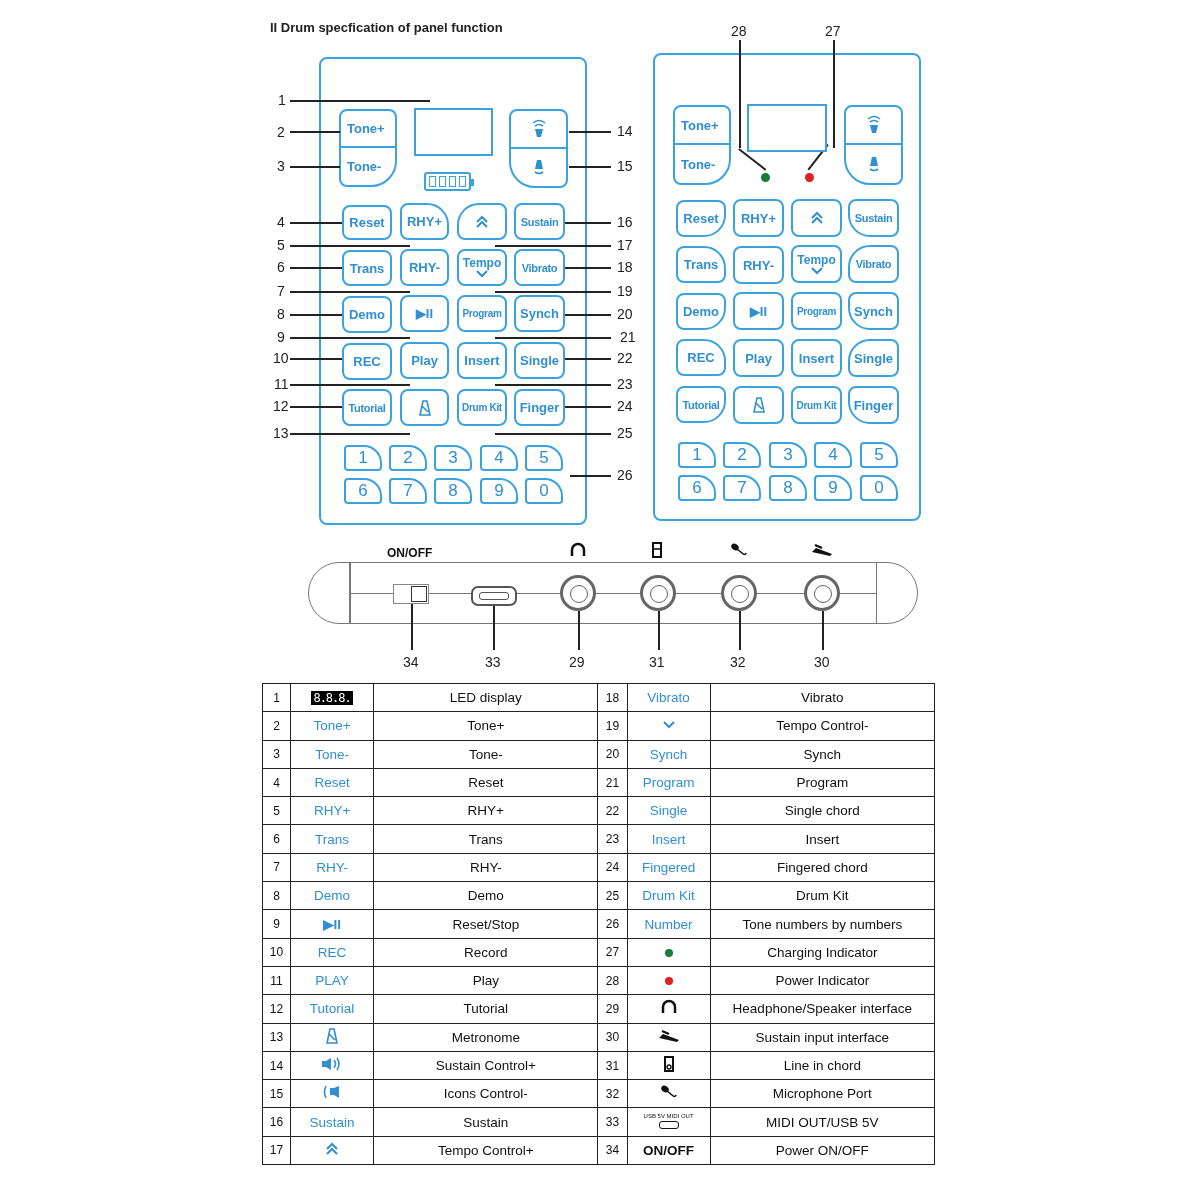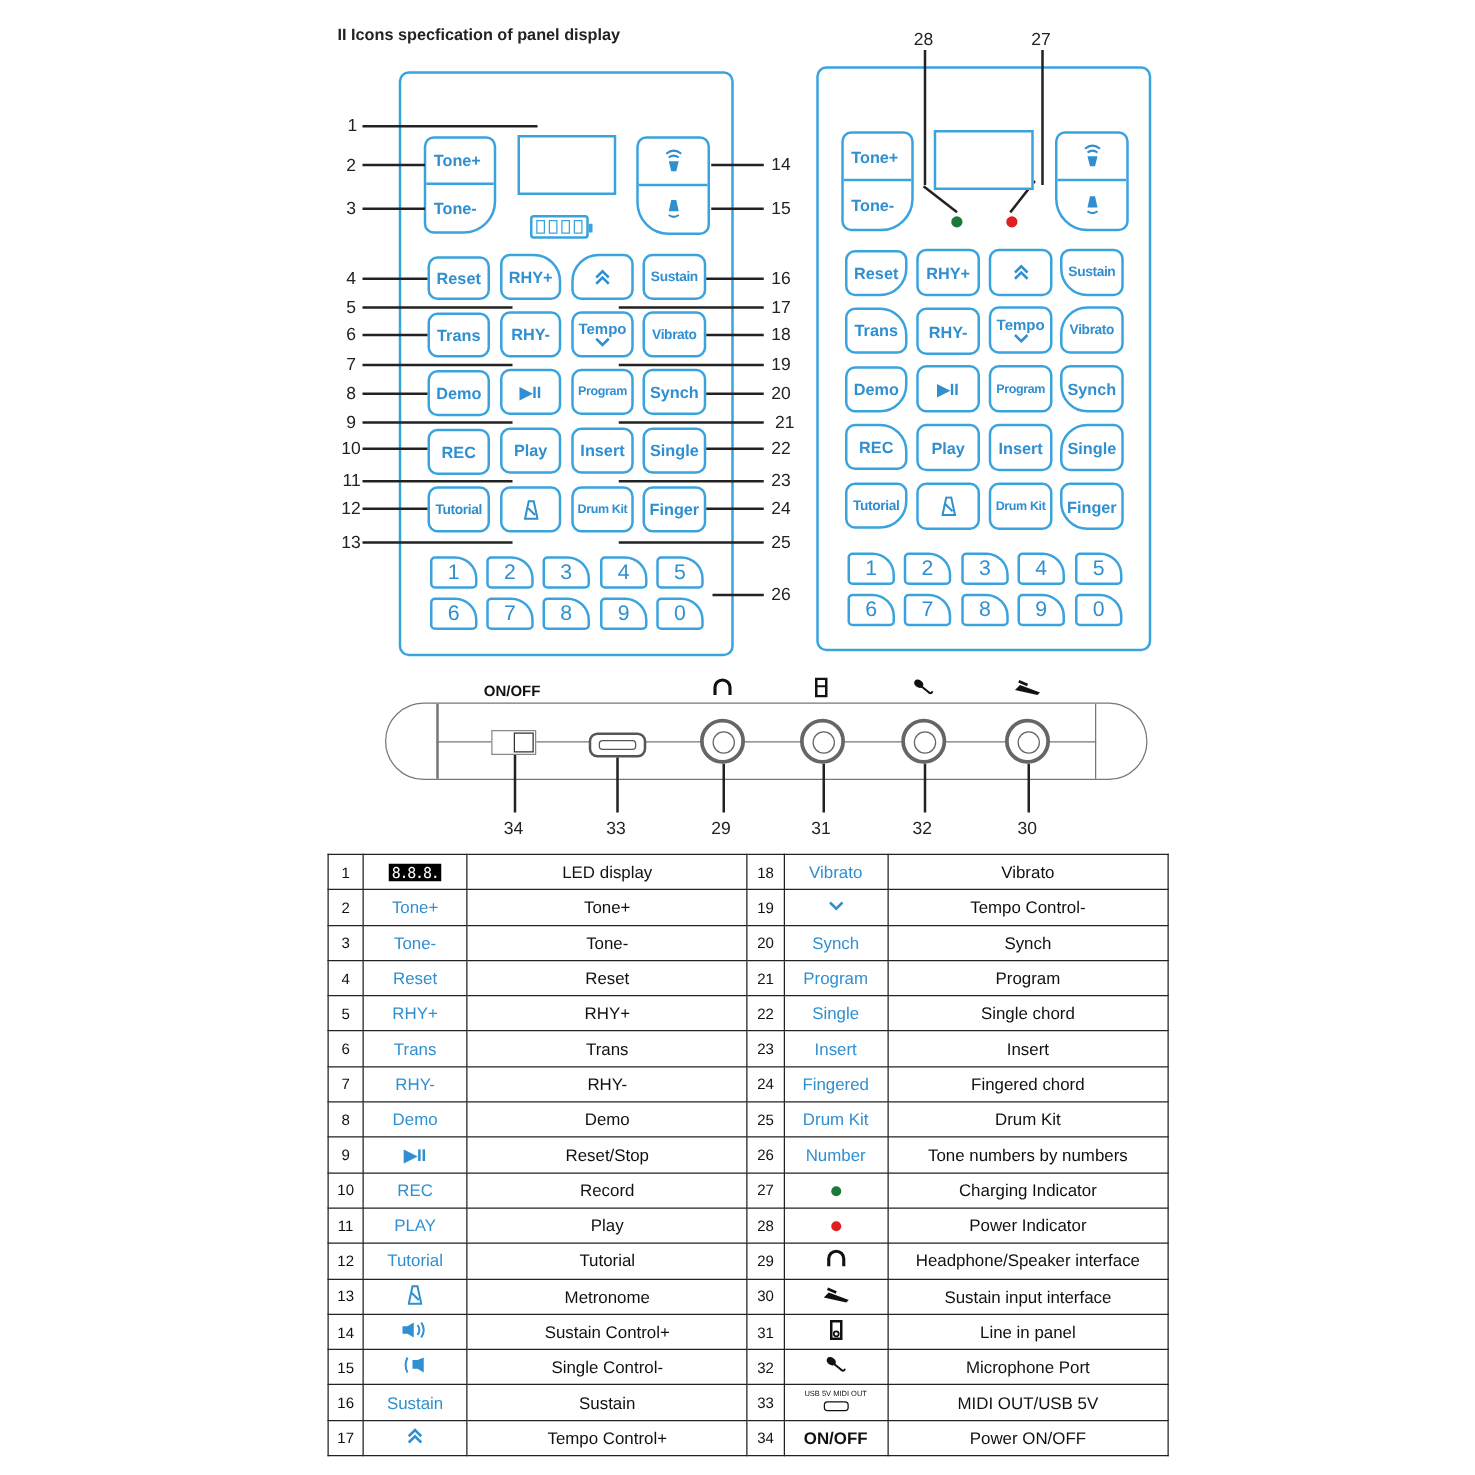--- a/index.html
+++ b/index.html
@@ -60,21 +60,21 @@
   table.spec td.no2 { width: 29px; font-size: 12px; }
   table.spec td.ic2 { width: 83px; color: #2f8fd0; }
   .ledchip { display: inline-block; background: #000; color: #fff; font-family: "DejaVu Sans Mono", monospace;
              font-size: 12px; padding: 0 2px; letter-spacing: -1px; }
   .dot { display: inline-block; width: 8px; height: 8px; border-radius: 50%; }
   .bold { font-weight: bold; color: #111 !important; }
 </style>
 </head>
 <body>
 
-<div class="abs title">II Icons specfication of panel display</div>
+<div class="abs title">II Drum specfication of panel function</div>
 
 <div class="panel" style="left:319px;top:57px;width:268px;height:468px;"></div>
 
 <div class="tone" style="left:339px;top:109px;width:58px;height:78px;">
   <div class="half top">Tone+</div>
   <div class="half bot">Tone-</div>
 </div>
 <div class="lcd" style="left:414px;top:108px;width:79px;height:48px;"></div>
 <div class="battery" style="left:424px;top:172px;">
   <span></span>
@@ -448,29 +448,29 @@
       <td class="ic"><svg width="22" height="14" viewBox="0 0 22 14">
             <path d="M1 4 H5 L10 1 V13 L5 10 H1 Z" fill="#2f8fd0"></path>
             <path d="M13 3 Q16 7 13 11 M16 1 Q20 7 16 13" stroke="#2f8fd0" stroke-width="1.6" fill="none"></path>
           </svg></td>
       <td class="desc">Sustain Control+</td>
       <td class="no2">31</td>
       <td class="ic2"><svg width="12" height="16" viewBox="0 0 12 16">
             <rect x="2" y="1" width="8" height="14" stroke="#111" stroke-width="2" fill="none"></rect>
             <circle cx="6" cy="11" r="2" stroke="#111" stroke-width="1.4" fill="none"></circle>
           </svg></td>
-      <td class="desc">Line in panel</td>
+      <td class="desc">Line in chord</td>
     </tr>
       <tr>
       <td class="no">15</td>
       <td class="ic"><svg width="20" height="14" viewBox="0 0 20 14">
             <path d="M4 1 Q1 7 4 13" stroke="#2f8fd0" stroke-width="1.6" fill="none"></path>
             <path d="M8 3 H12 L17 1 V13 L12 10 H8 Z" fill="#2f8fd0"></path>
           </svg></td>
-      <td class="desc">Single Control-</td>
+      <td class="desc">Icons Control-</td>
       <td class="no2">32</td>
       <td class="ic2"><svg width="18" height="16" viewBox="0 0 18 16">
             <ellipse cx="5" cy="5" rx="4" ry="3" transform="rotate(35 5 5)" fill="#111"></ellipse>
             <path d="M7 7 L12 11 Q15 14 16 11" stroke="#111" stroke-width="1.6" fill="none"></path>
           </svg></td>
       <td class="desc">Microphone Port</td>
     </tr>
       <tr>
       <td class="no">16</td>
       <td class="ic"><span>Sustain</span></td>

